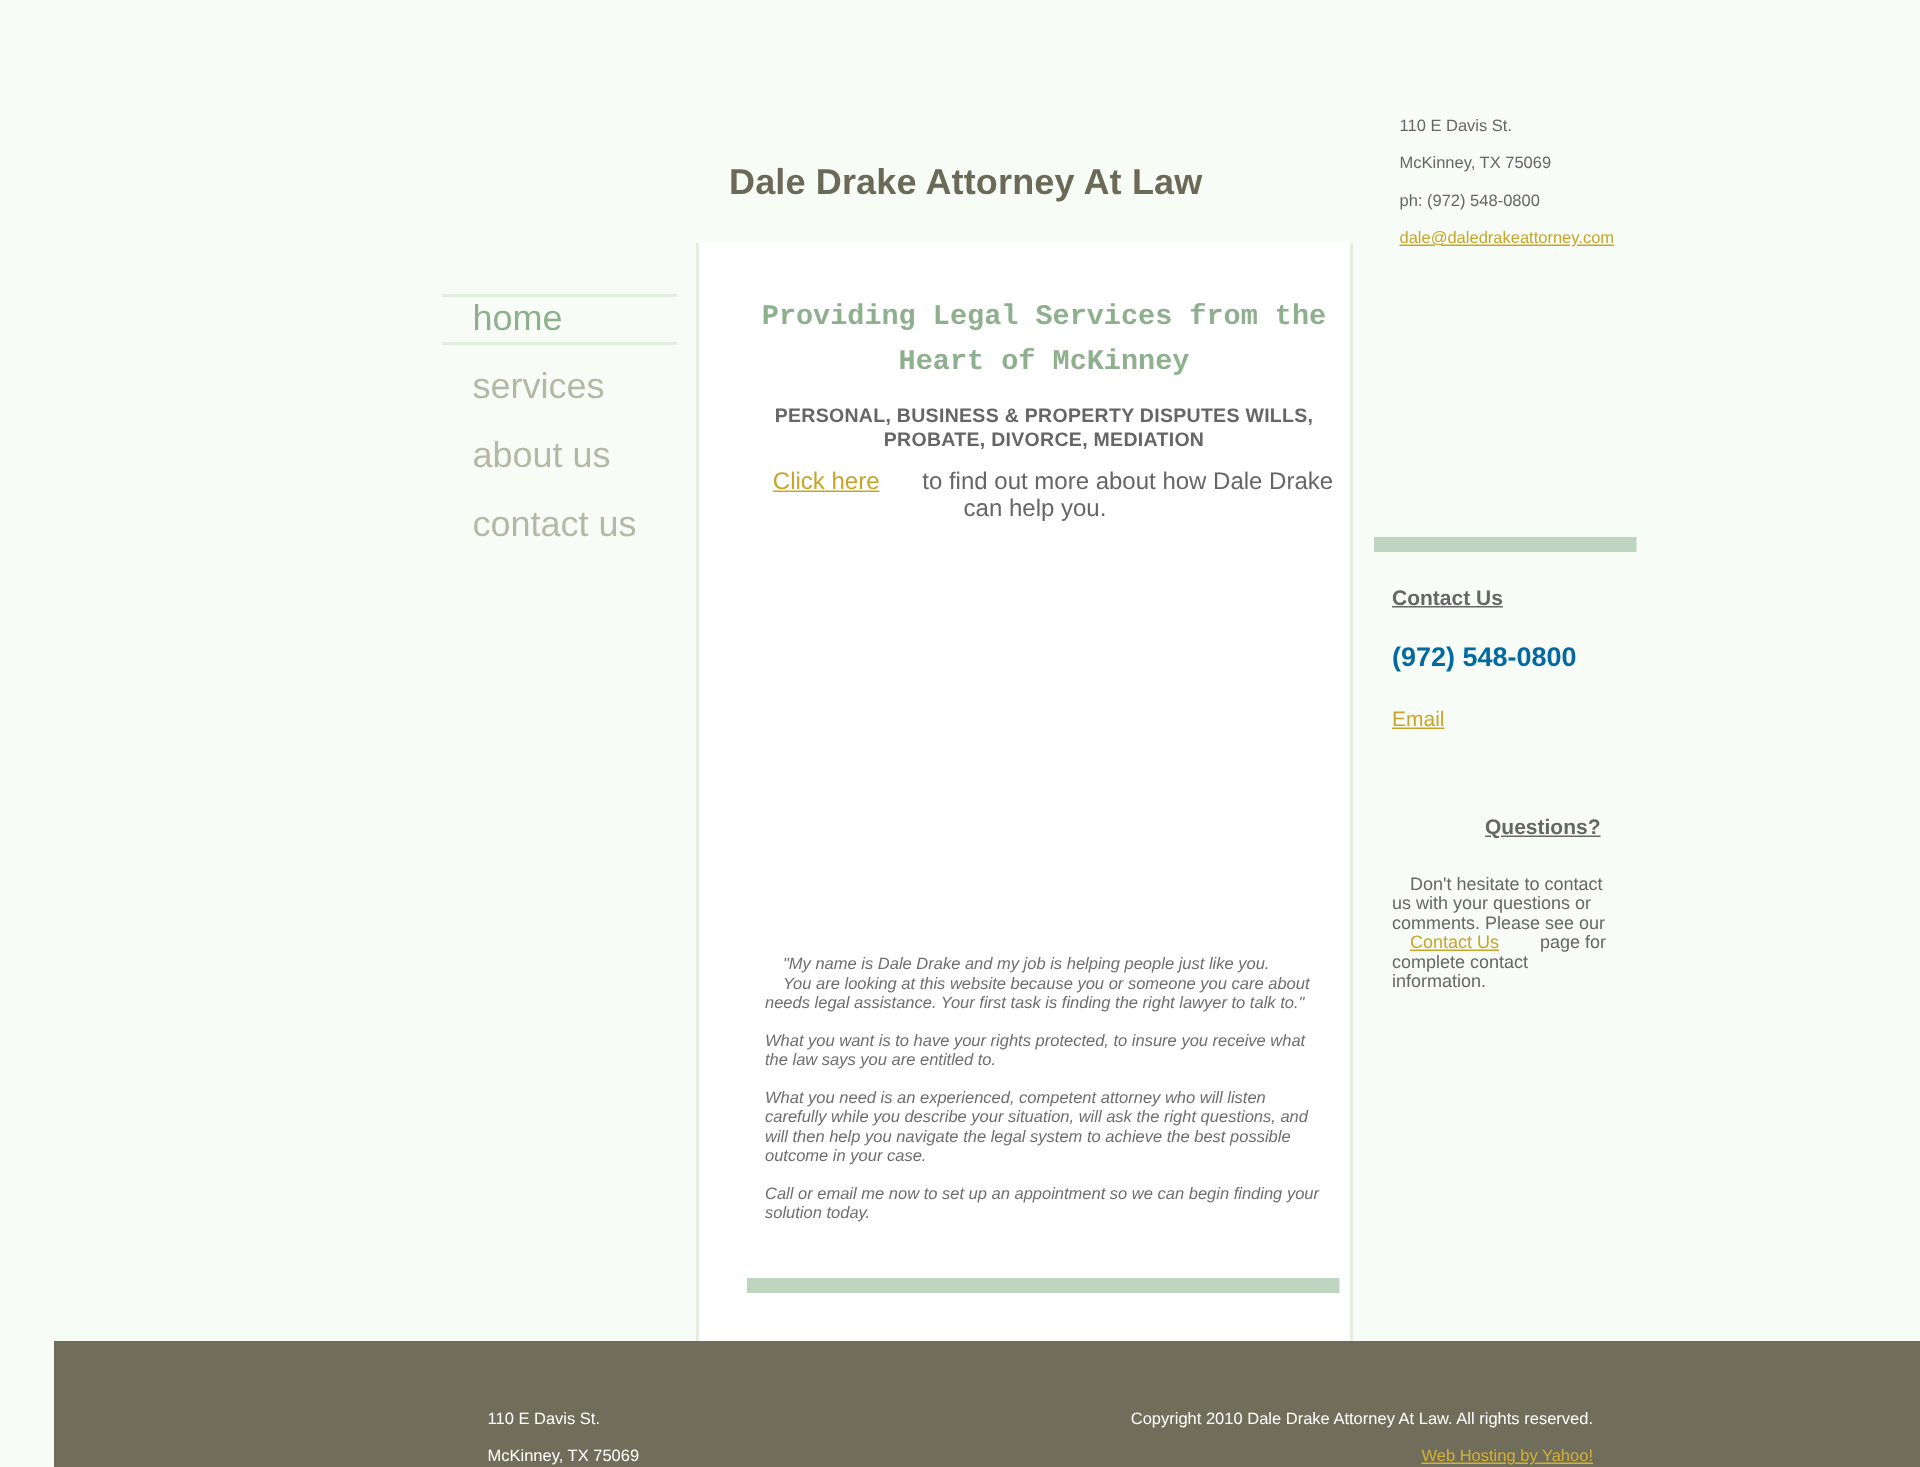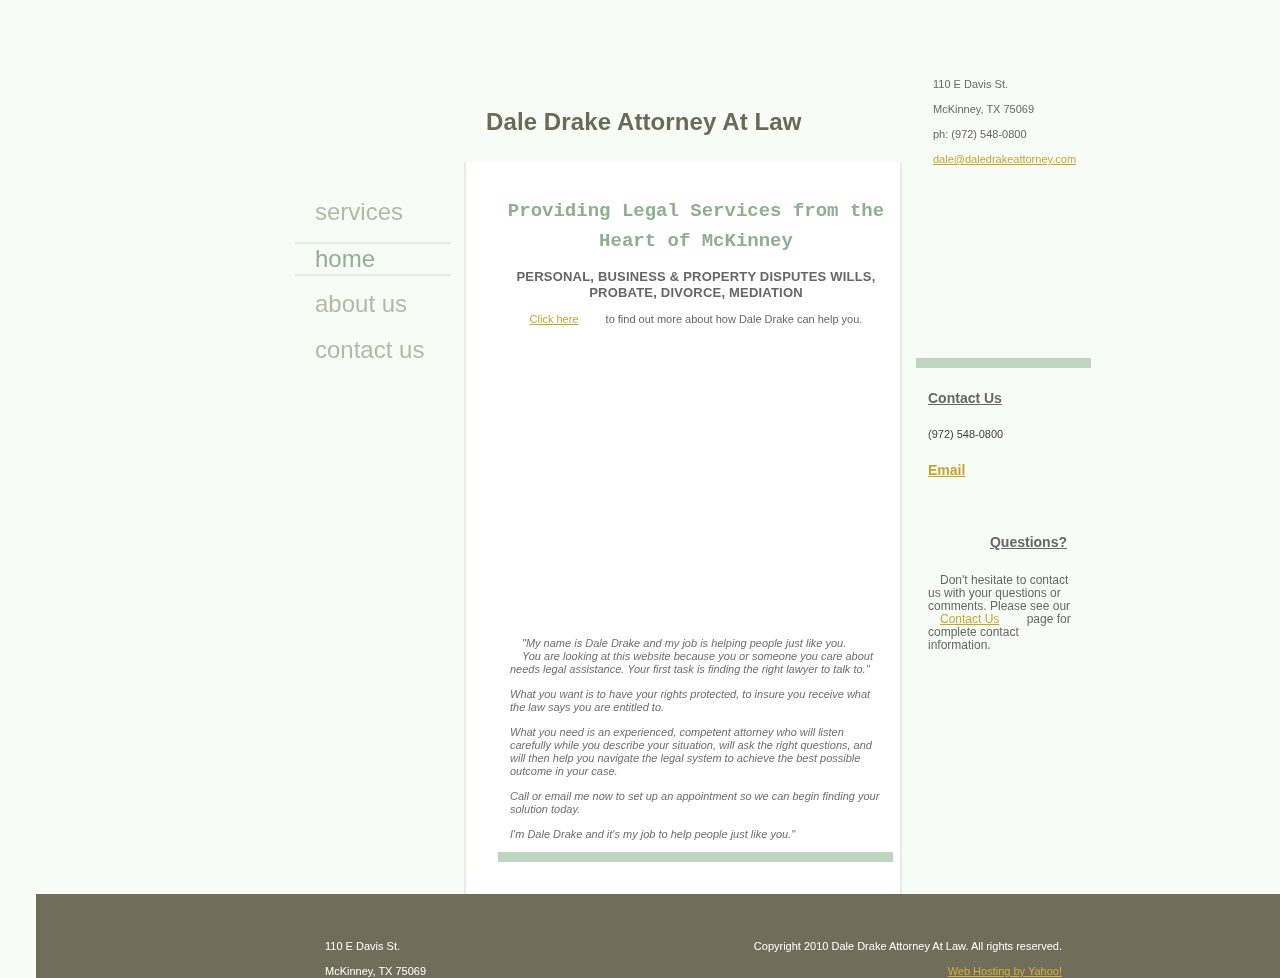--- a/index.html
+++ b/index.html
@@ -52,21 +52,21 @@
     top: 22px; text-align: center;
     font-size: 19px; line-height: 30px; color: #8fb08e; font-family: Liberation Mono, monospace;
   }
   .subhead {
     top: 95px; text-align: center;
     font-size: 13px; line-height: 16px; font-weight: bold; color: #666;
     letter-spacing: 0.2px;
   }
   .click-line {
     top: 139px; text-align: center;
-    font-size: 11px; color: #666;
+    font-size: 16px; color: #666;
   }
   .bio {
     top: 451px;
     font-size: 11px; line-height: 13px; font-style: italic; color: #6e6e6e;
   }
   .bio p { margin-bottom: 10px; }
   .content-bar {
     position: absolute; left: 20px; top: 678px; width: 395px; height: 10px;
     background: #bed6c0;
   }
@@ -77,25 +77,25 @@
     background: #bed6c0;
   }
   .side {
     position: absolute; left: 880px; top: 342px; width: 175px;
   }
   .side-heading {
     display: inline-block; font-size: 14px; font-weight: bold; color: #666;
     text-decoration: underline; cursor: pointer;
   }
   .side-phone {
-    font-size: 11px; font-weight: normal; color: #404040; margin-top: 10px;
+    font-size: 18px; font-weight: bold; color: #0369a1; margin-top: 10px;
   }
   .side-email {
     display: inline-block; margin-top: 10px;
-    font-size: 14px; font-weight: bold; color: #c8a52a;
+    font-size: 14px; font-weight: normal; color: #c8a52a;
   }
   .side-questions { margin-top: 32px; text-align: right; }
   .side-text {
     margin-top: 10px; font-size: 12px; line-height: 13px; color: #666;
   }
 
   
   .footer {
     position: absolute; left: 0; top: 858px; width: 1280px; height: 120px;
     background: #706e5a;
@@ -115,41 +115,40 @@
 
 <div class="site-title">Dale Drake Attorney At Law</div>
 <div class="header-address">
   <div>110 E Davis St.</div>
   <div>McKinney, TX 75069</div>
   <div>ph: (972) 548-0800</div>
   <a href="#">dale@daledrakeattorney.com</a>
 </div>
 
 <nav class="nav">
+  <a class="nav-item active">home</a>
   <a class="nav-item">services</a>
-  <a class="nav-item active">home</a>
   <a class="nav-item">about us</a>
   <a class="nav-item">contact us</a>
 </nav>
 
 <div class="content">
   <h1 class="content-inner headline">Providing Legal Services from the Heart of McKinney</h1>
   <h2 class="content-inner subhead">PERSONAL, BUSINESS &amp; PROPERTY DISPUTES WILLS, PROBATE, DIVORCE, MEDIATION</h2>
   <div class="content-inner click-line">
     <a href="#">Click here</a><span> to find out more about how Dale Drake can help you.</span>
   </div>
   <div class="content-inner bio">
     <p>
       <span>"My name is Dale Drake and my job is helping people just like you.</span><br>
       <span>You are looking at this website because you or someone you care about needs legal assistance.  Your first task is finding the right lawyer to talk to."</span>
     </p>
     <p>What you want is to have your rights protected, to insure you receive what the law says you are entitled to.</p>
     <p>What you need is an experienced, competent attorney who will listen carefully while you describe your situation, will ask the right questions, and will then help you navigate the legal system to achieve the best possible outcome in your case.</p>
     <p>Call or email me now to set up an appointment so we can begin finding your solution today.</p>
-    <p>I'm Dale Drake and it's my job to help people just like you."</p>
   </div>
   <div class="content-bar"></div>
 </div>
 
 <div class="side-bar"></div>
 <aside class="side">
   <a class="side-heading" href="#">Contact Us</a>
   <div class="side-phone">(972) 548-0800</div>
   <a class="side-email" href="#">Email</a>
   <div class="side-questions">

